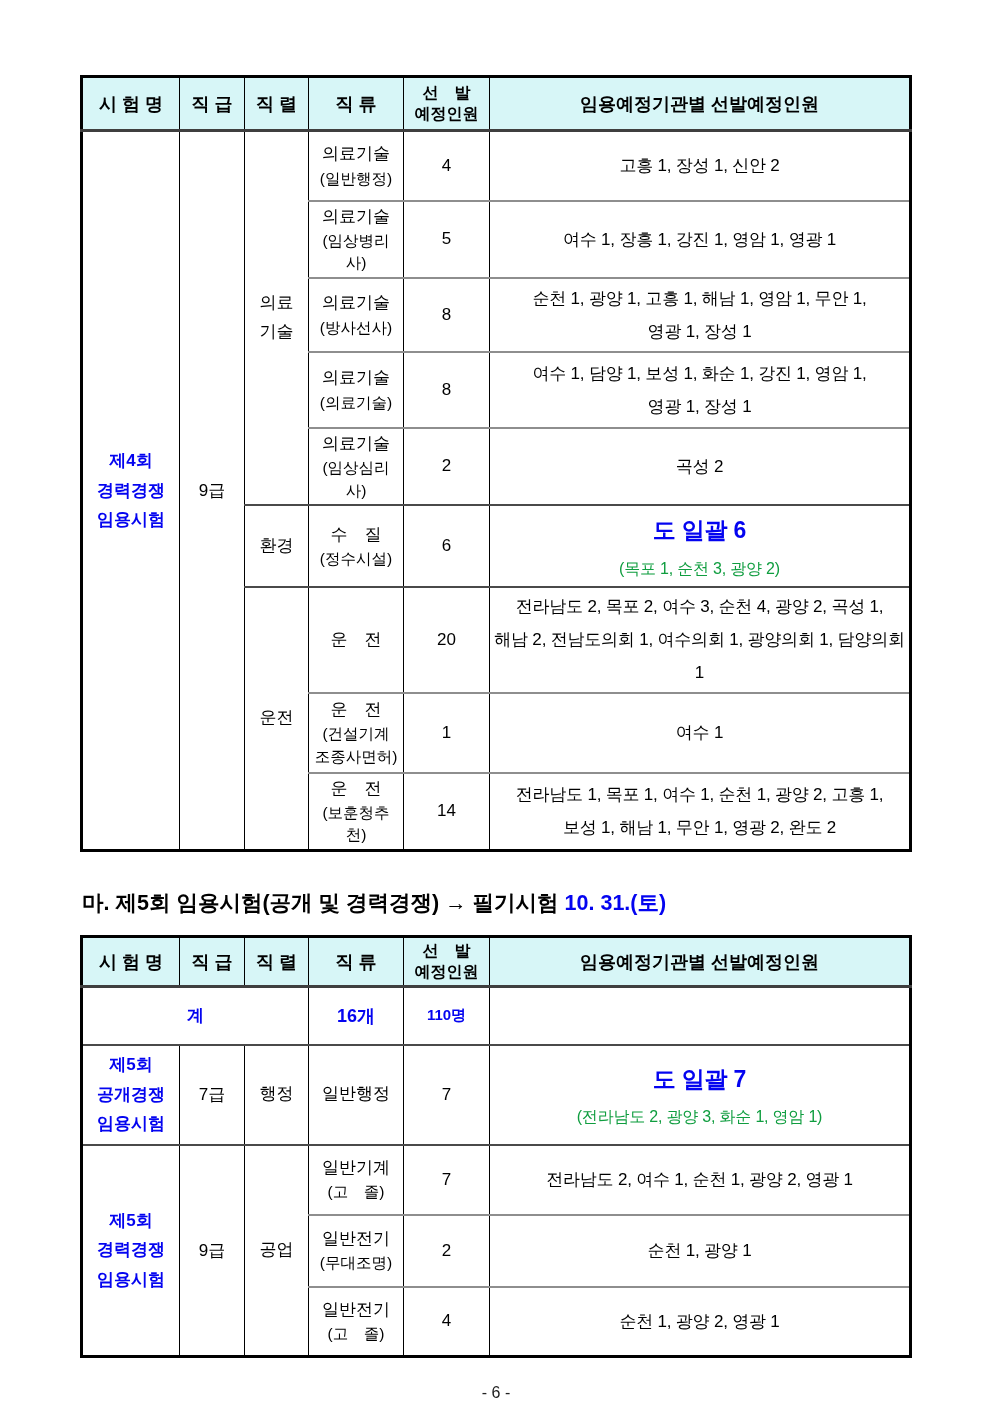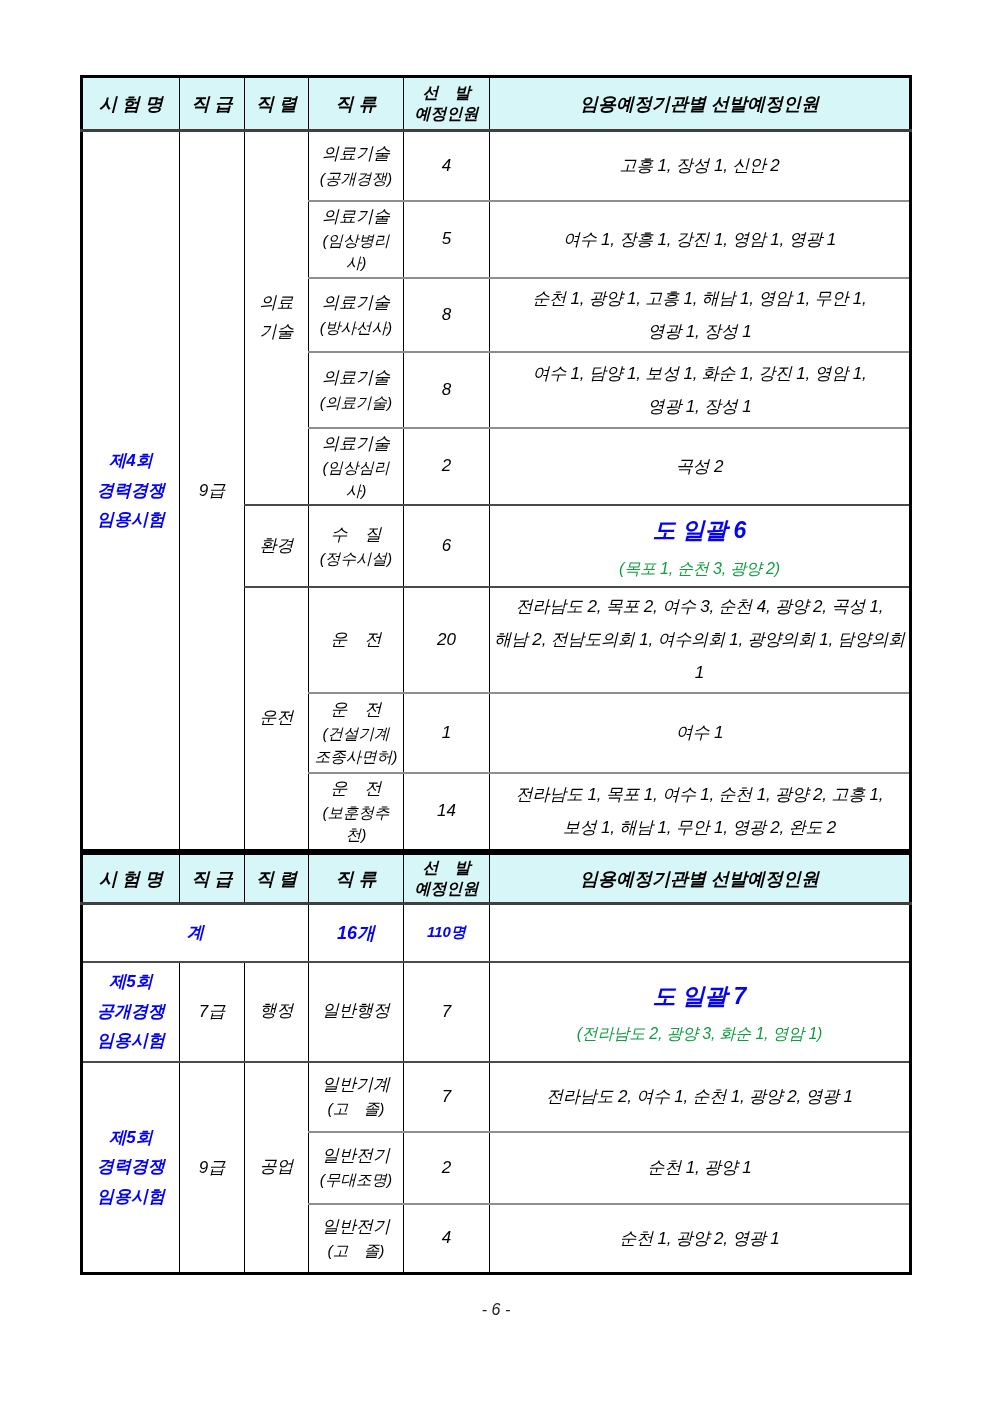--- a/index.html
+++ b/index.html
@@ -1,17 +1,17 @@
 <!DOCTYPE html>
 <html><head>
 <meta charset="utf-8">
 <style>
   html,body{margin:0;padding:0;background:#ffffff;}
   .page{position:relative;width:950px;height:1401px;background:#ffffff;overflow:hidden;
-        font-family:"Liberation Sans","DejaVu Sans",sans-serif;color:#000;font-style:italic;}
+        font-family:"Liberation Sans","DejaVu Sans",sans-serif;color:#000;}
   .inner{position:absolute;left:80px;top:75px;width:832px;}
 
   table.t{border-collapse:collapse;width:832px;table-layout:fixed;border:3px solid #000;}
   table.t td{border-left:1px solid #000;border-top:2px solid #8e8e8e;
              text-align:center;vertical-align:middle;padding:2px 4px;font-size:17px;}
   tr.hdr td{background:#d7f6f7;border-top:none;border-bottom:3px solid #3f3f3f;
             font-weight:700;font-size:18px;}
   tr.grp td{border-top:2px solid #4a4a4a;}
 
   .pre{white-space:pre-line;}
@@ -63,21 +63,21 @@
       </tr>
       <tr class="h70">
         <td rowspan="9" class="pre blue exam-cell">제4회
 경력경쟁
 임용시험</td>
         <td rowspan="9" class="grade-cell">9급</td>
         <td rowspan="5" class="pre series-cell">의료
 기술</td>
         <td>
           <span class="klass">의료기술</span>
-          <span class="klass-sub">(공개경쟁)</span>
+          <span class="klass-sub">(일반행정)</span>
         </td>
         <td class="quota-cell">4</td>
         <td class="agency pre">고흥 1, 장성 1, 신안 2</td>
       </tr>
       <tr class="h72">
         <td>
           <span class="klass">의료기술</span>
           <span class="klass-sub">(임상병리사)</span>
         </td>
         <td class="quota-cell">5</td>
@@ -145,20 +145,23 @@
           <span class="klass">운　전</span>
           <span class="klass-sub">(보훈청추천)</span>
         </td>
         <td class="quota-cell">14</td>
         <td class="agency pre">전라남도 1, 목포 1, 여수 1, 순천 1, 광양 2, 고흥 1,
 보성 1, 해남 1, 무안 1, 영광 2, 완도 2</td>
       </tr>
     </tbody>
       </table>
 
+    <div class="section-heading">
+      <span>마. 제5회 임용시험(공개 및 경력경쟁) → 필기시험 </span><span class="blue">10. 31.(토)</span>
+    </div>
 
     <table class="t">
       <colgroup>
         <col style="width:98px">
           <col style="width:65px">
           <col style="width:64px">
         <col style="width:95px">
           <col style="width:86px">
           <col>
       </colgroup>

